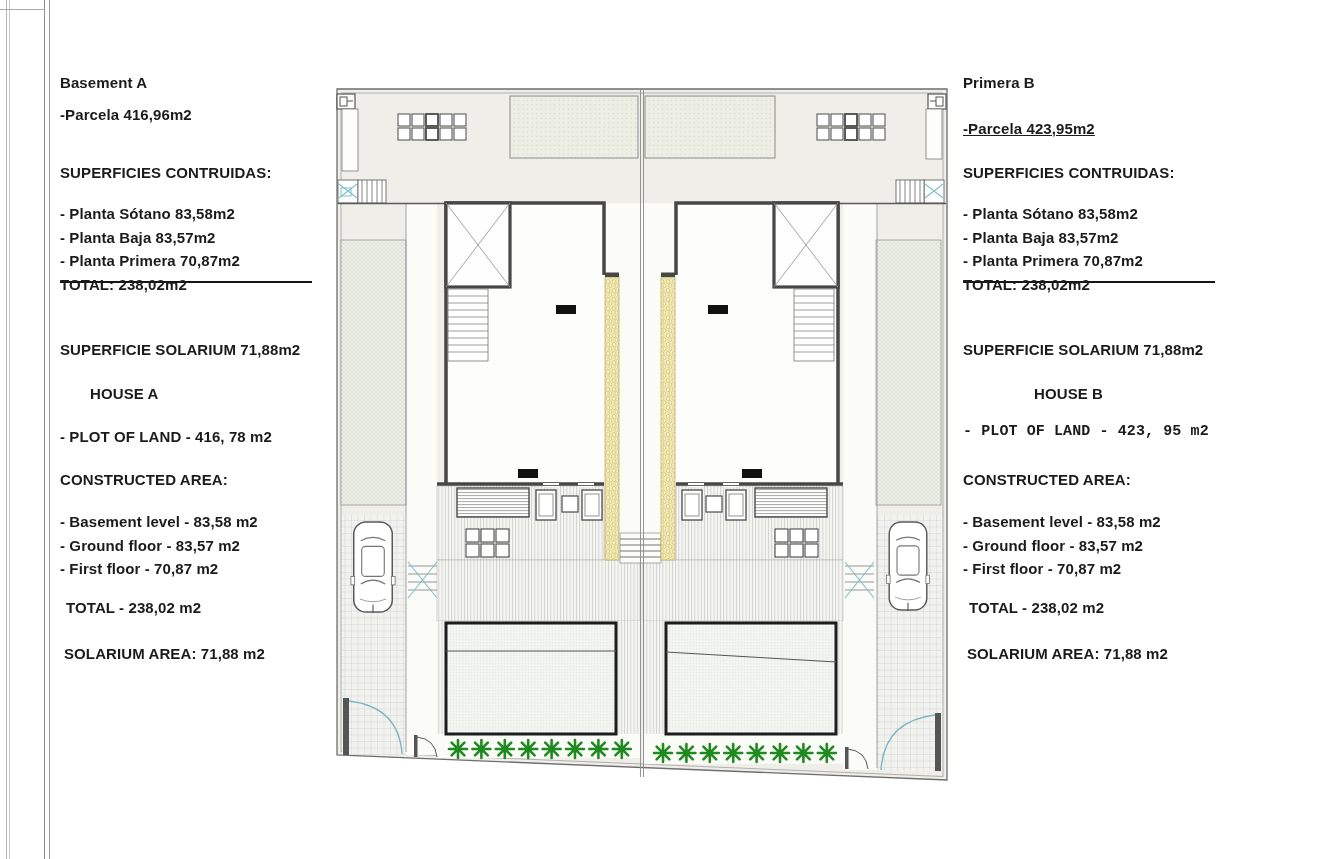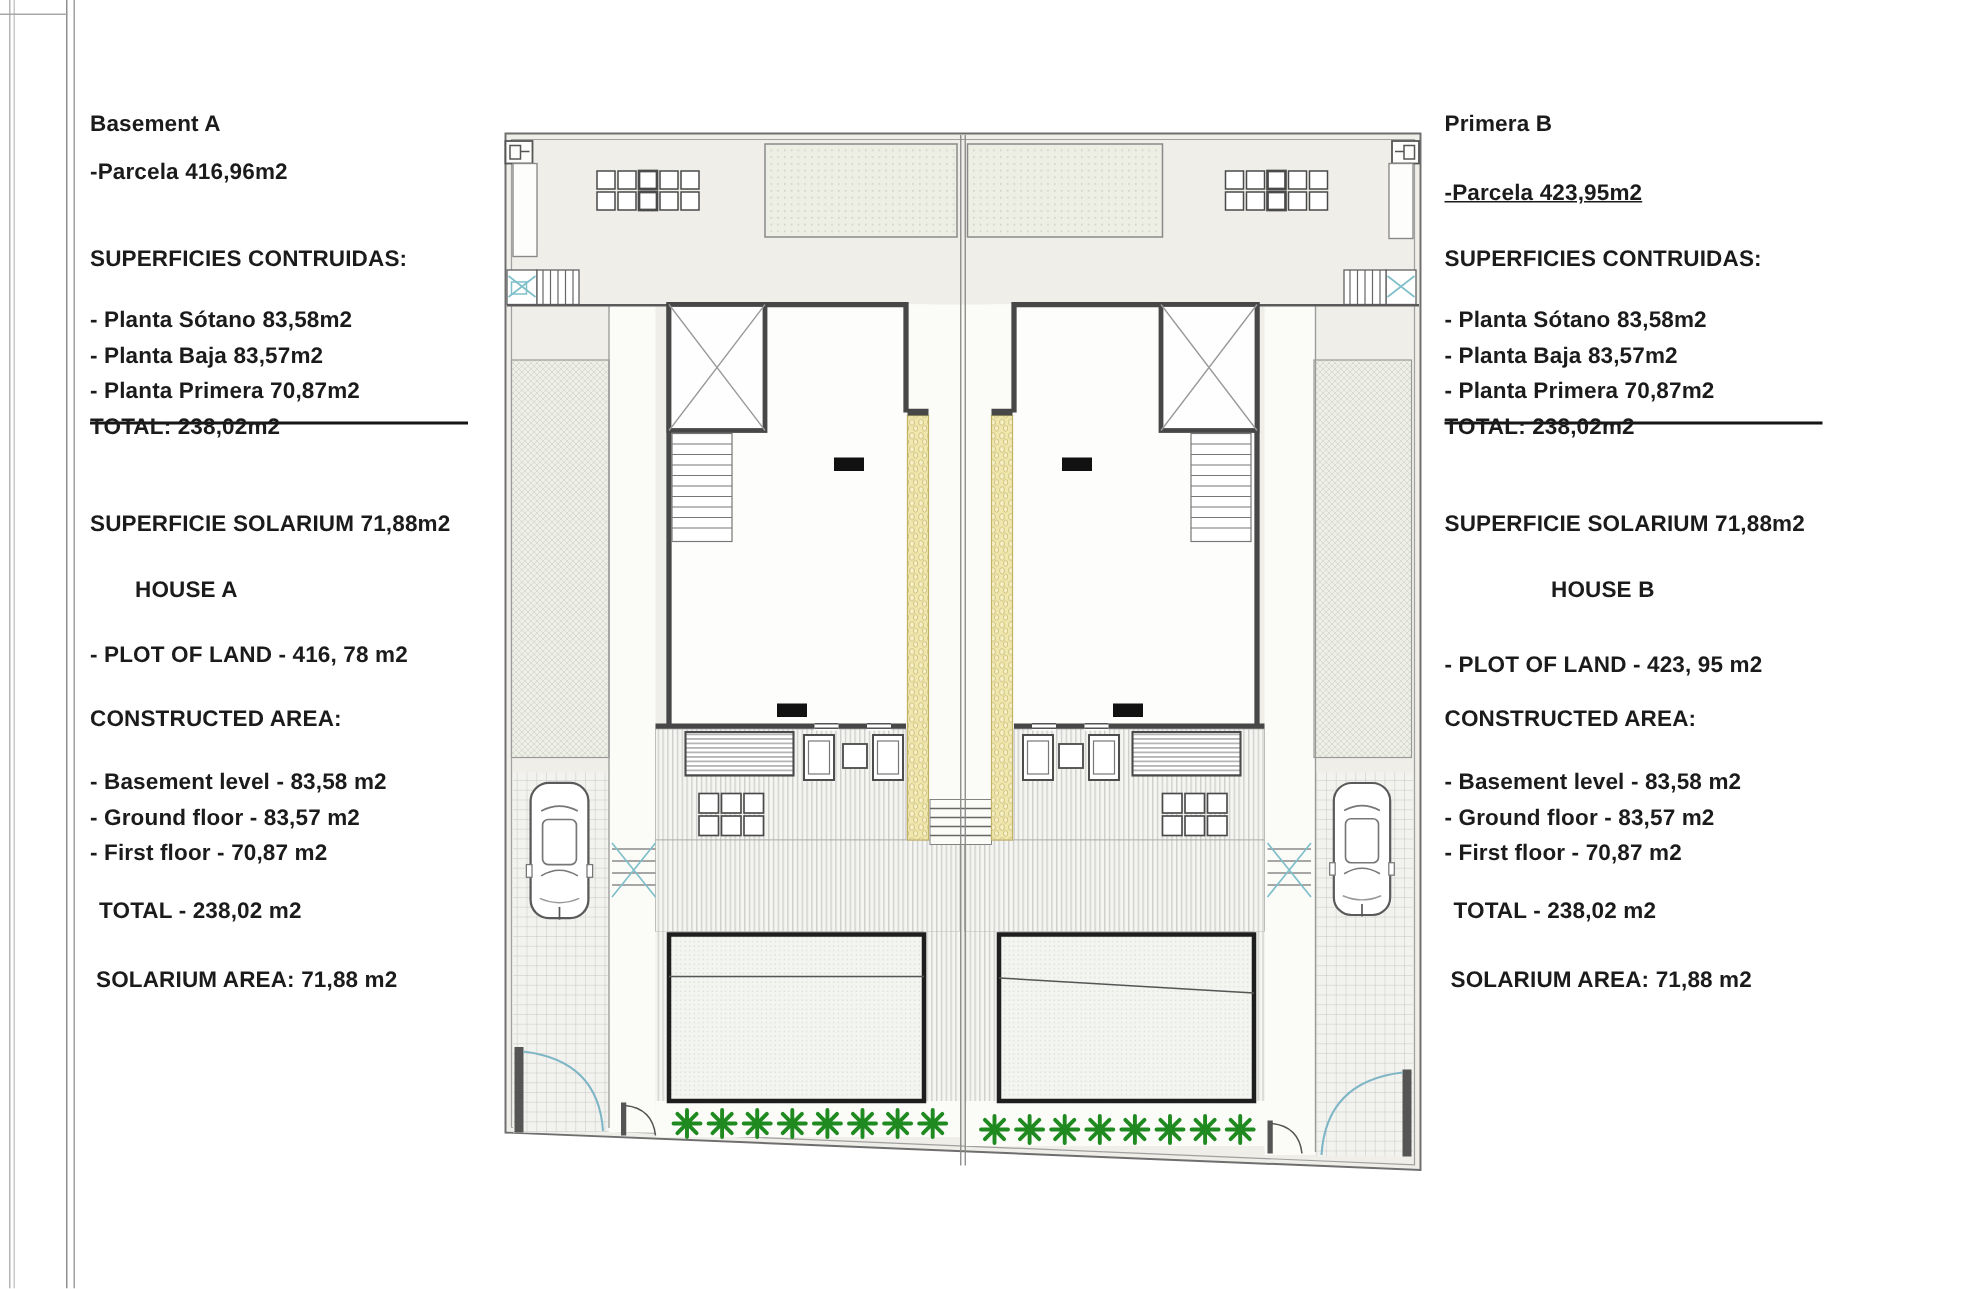--- a/index.html
+++ b/index.html
@@ -47,21 +47,21 @@
 <div>
   <div class="ln" style="left:963px;top:74px;">Primera B</div>
   <div class="ln" style="left:963px;top:120px;text-decoration:underline;">-Parcela 423,95m2</div>
   <div class="ln" style="left:963px;top:164px;">SUPERFICIES CONTRUIDAS:</div>
   <div class="ln" style="left:963px;top:205px;">- Planta Sótano 83,58m2</div>
   <div class="ln" style="left:963px;top:229px;">- Planta Baja 83,57m2</div>
   <div class="ln ul" style="left:963px;top:252px;width:252px;">- Planta Primera 70,87m2</div>
   <div class="ln" style="left:963px;top:276px;">TOTAL: 238,02m2</div>
   <div class="ln" style="left:963px;top:341px;">SUPERFICIE SOLARIUM 71,88m2</div>
   <div class="ln" style="left:1007px;top:385px;margin-left:27px;">HOUSE B</div>
-  <div class="ln" style="left:963px;top:435px;">- PLOT OF LAND - 423, 95 m2</div>
+  <div class="ln" style="left:963px;top:423px;font-family:Liberation Mono, monospace;">- PLOT OF LAND - 423, 95 m2</div>
   <div class="ln" style="left:963px;top:471px;">CONSTRUCTED AREA:</div>
   <div class="ln" style="left:963px;top:513px;">- Basement level - 83,58 m2</div>
   <div class="ln" style="left:963px;top:537px;">- Ground floor - 83,57 m2</div>
   <div class="ln" style="left:963px;top:560px;">- First floor - 70,87 m2</div>
   <div class="ln" style="left:969px;top:599px;">TOTAL - 238,02 m2</div>
   <div class="ln" style="left:967px;top:645px;">SOLARIUM AREA: 71,88 m2</div>
 </div>
 
 <svg style="left:330px;top:84px;" width="624" height="712" viewBox="330 84 624 712" xmlns="http://www.w3.org/2000/svg">
   <defs>

